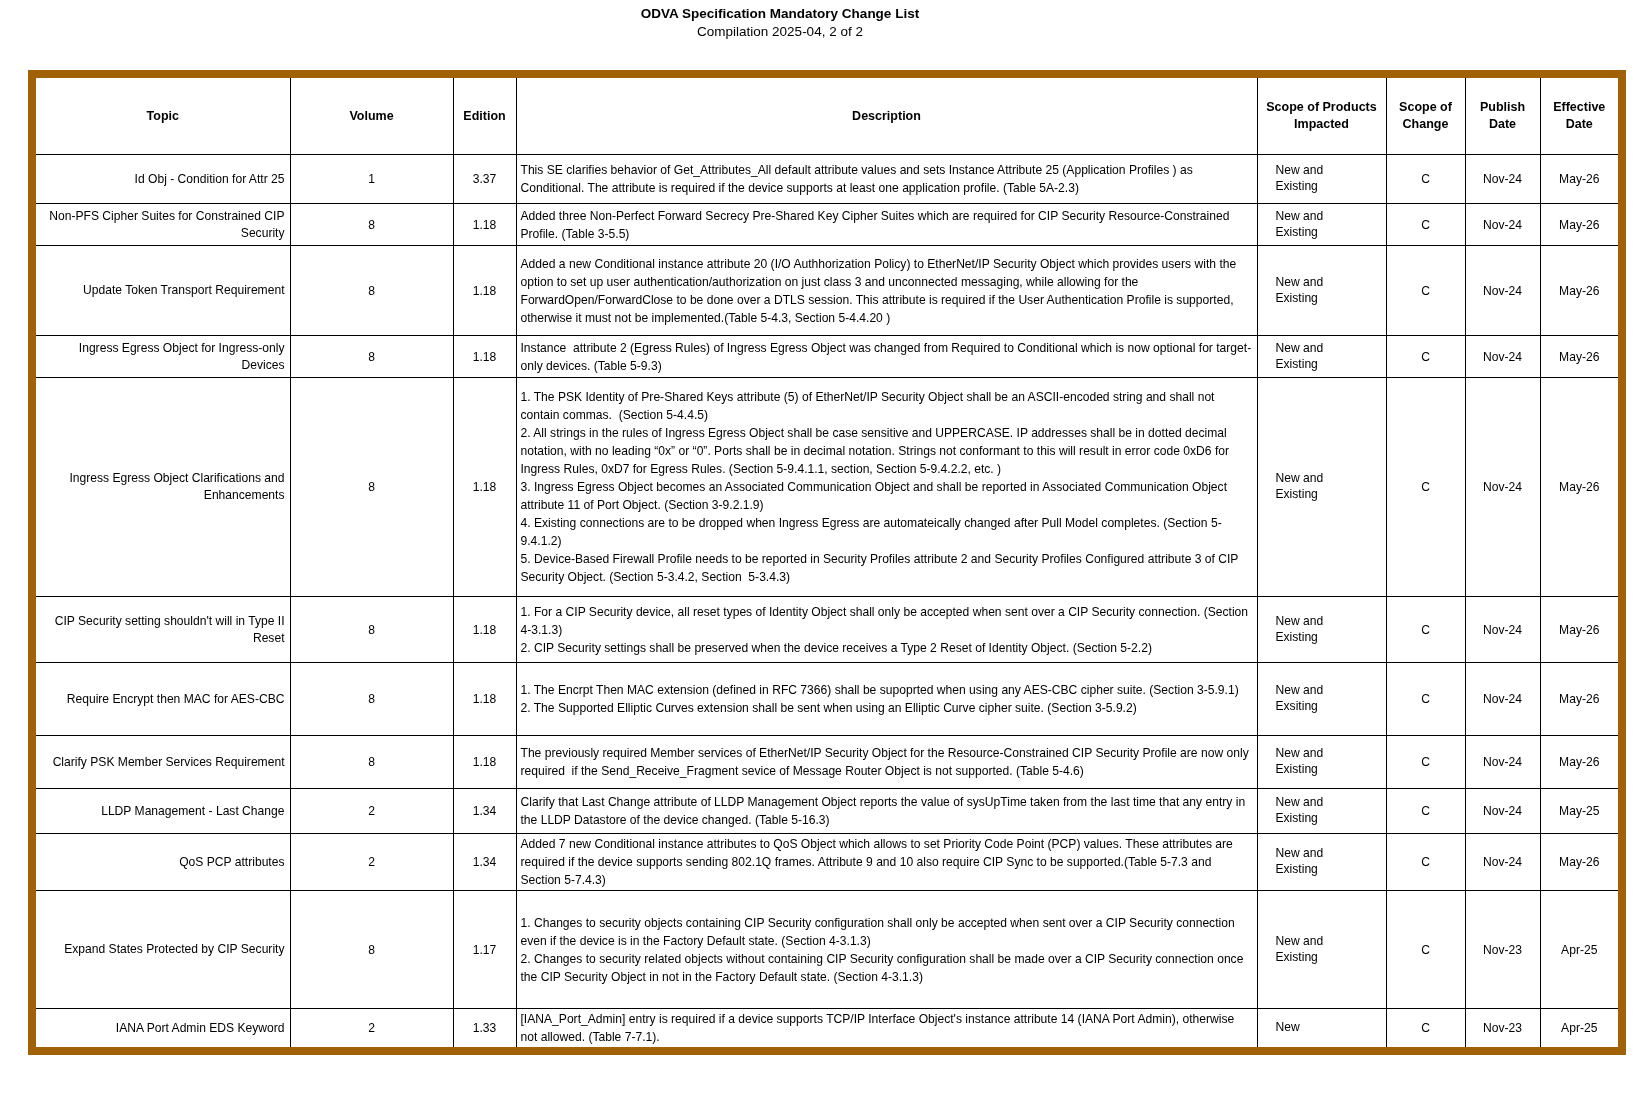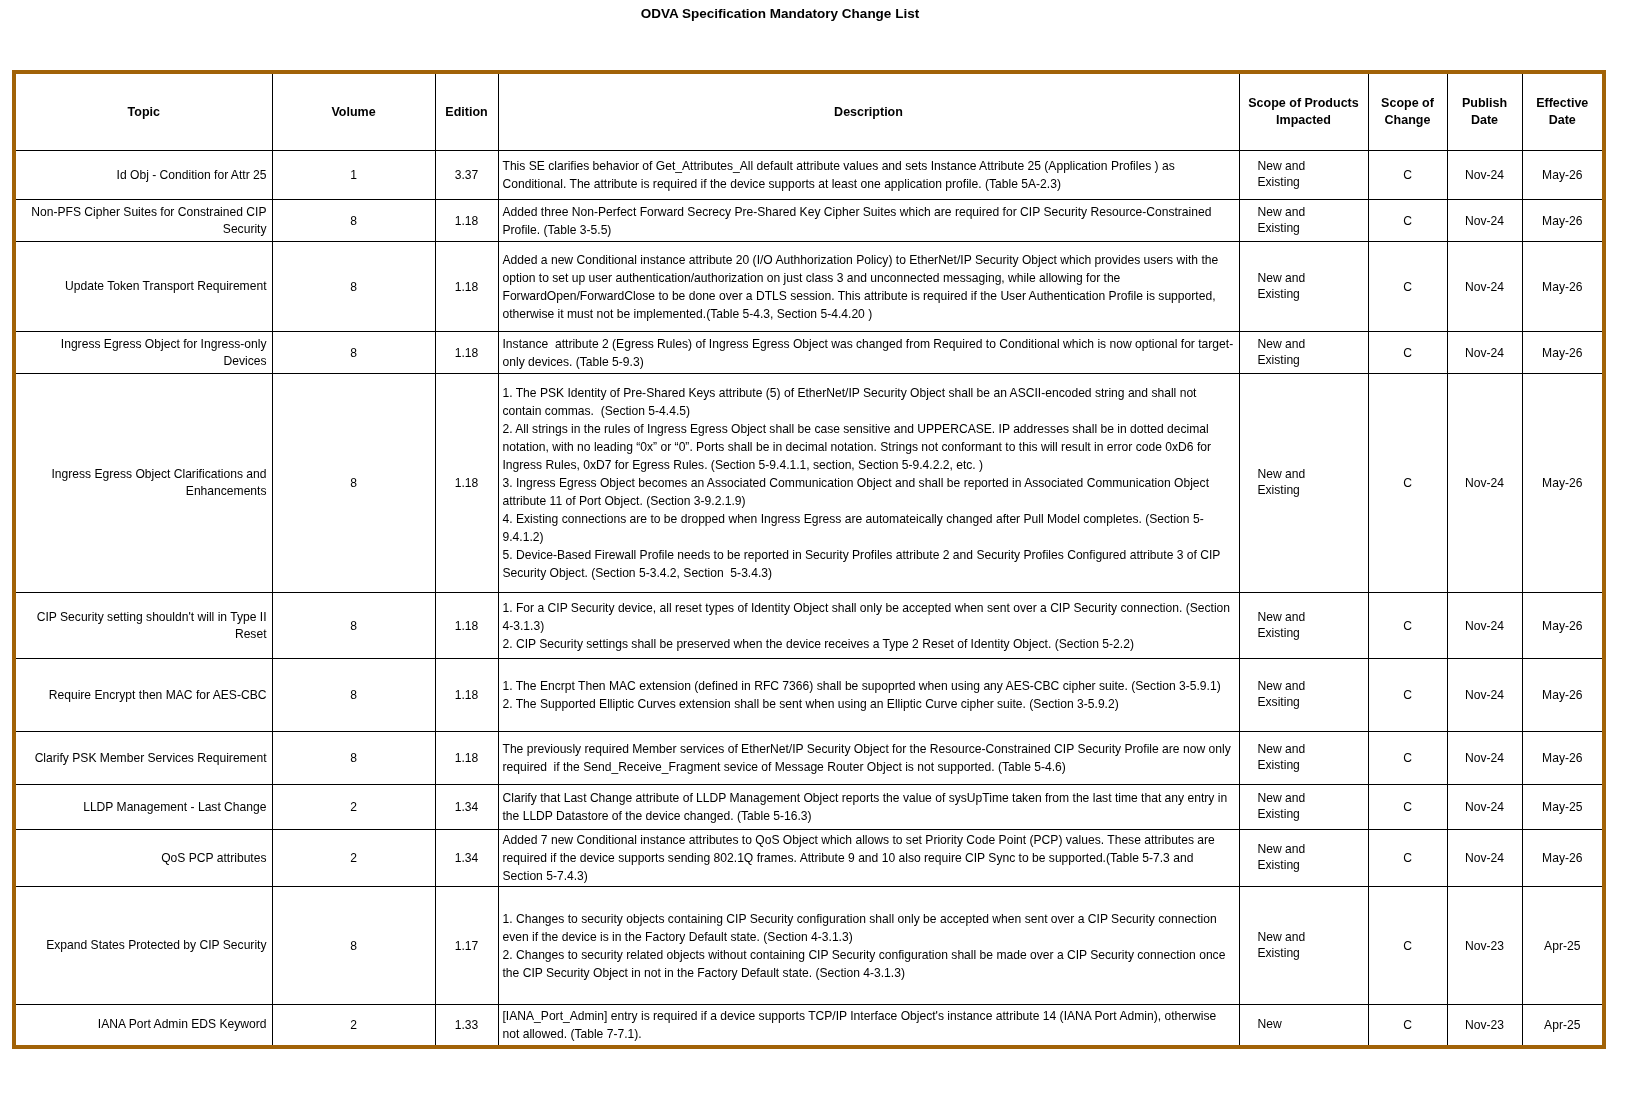--- a/index.html
+++ b/index.html
@@ -6,43 +6,44 @@
   body{
     width:1651px;height:1120px;position:relative;overflow:hidden;
     font-family:"Liberation Sans","DejaVu Sans",sans-serif;color:#000;
     -webkit-font-smoothing:antialiased;
   }
   .page-header{position:absolute;top:5px;left:0;width:1560px;text-align:center;}
   .page-title{font-size:13.5px;font-weight:bold;line-height:17px;}
   .page-subtitle{font-size:13.5px;font-weight:normal;line-height:17px;margin-top:1px;}
 
   table.change-list{
-    position:absolute;left:12px;top:70px;width:1590px;
+    position:absolute;left:28px;top:70px;width:1590px;
     border-collapse:collapse;table-layout:fixed;
-    border:4px solid #a16207;
+    border:8px solid #a16207;
   }
   th,td{border:1px solid #000;overflow:hidden;}
   th{
     font-size:12.5px;font-weight:bold;text-align:center;vertical-align:middle;
     height:72px;padding:2px 4px;line-height:1.35;
   }
   td{font-size:12.1px;padding:1px 5px;}
   td.td-topic{text-align:right;vertical-align:middle;line-height:1.38;}
   td.td-num{text-align:center;vertical-align:middle;}
   td.td-desc{
     text-align:left;vertical-align:middle;white-space:pre-wrap;
     line-height:18px;padding:1px 4px;
   }
   td.td-scope{text-align:left;vertical-align:middle;padding:1px 18px;line-height:1.3;}
 </style>
 </head>
 <body>
 
 <div class="page-header">
   <div class="page-title">ODVA Specification Mandatory Change List</div>
+  <div class="page-subtitle">Compilation 2025-04, 2 of 2</div>
 </div>
 
 <table class="change-list">
   <colgroup>
     <col style="width:258px">
     <col style="width:163px">
     <col style="width:63px">
     <col style="width:741px">
     <col style="width:129px">
     <col style="width:79px">

